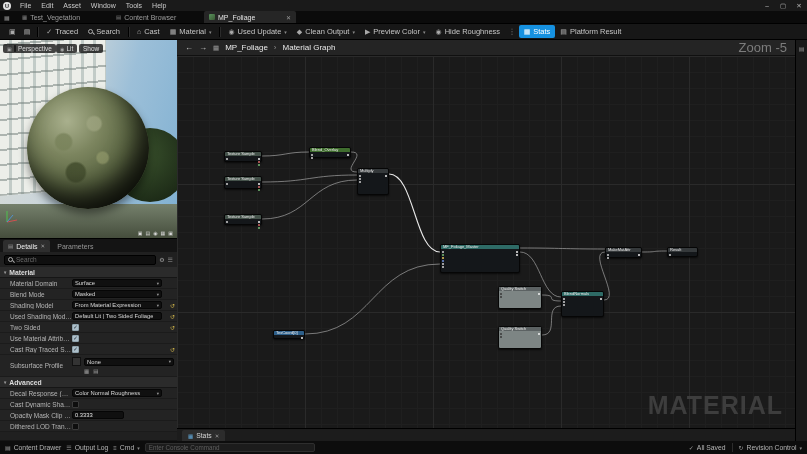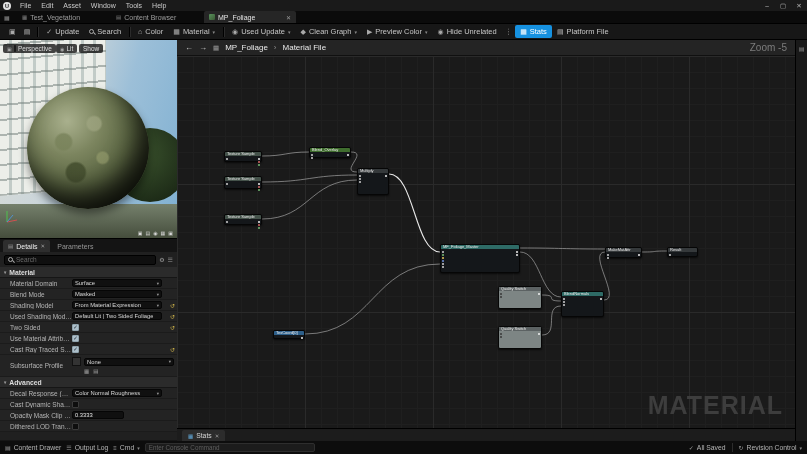--- a/index.html
+++ b/index.html
@@ -111,21 +111,21 @@
 
   
   .graph { position:absolute; left:177px; top:40px; width:618px; height:388px; }
   .gheader { position:absolute; left:0; top:0; right:0; height:16px; background:#242424;
              border-bottom:1px solid #101010; display:flex; align-items:center; font-size:8px;
              color:#bdbdbd; padding:0 8px; gap:6px; }
   .nav-arrow { font-size:8px; color:#cdcdcd; }
   .crumb-ico { font-size:6.5px; color:#9a9a9a; }
   .crumb { color:#e9e9e9; }
   .crumb-sep { color:#8a8a8a; }
-  .zoom-label { margin-left:auto; color:#7c7c7c; font-size:10px; }
+  .zoom-label { margin-left:auto; color:#7c7c7c; font-size:13px; }
   .gcanvas { position:absolute; left:0; top:16px; right:0; bottom:0; overflow:hidden; background-color:#1a1a1a;
       background-image:
         linear-gradient(#2a2a2a 1px, transparent 1px), linear-gradient(90deg,#2a2a2a 1px, transparent 1px),
         linear-gradient(#1f1f1f 1px, transparent 1px), linear-gradient(90deg,#1f1f1f 1px, transparent 1px);
       background-size:128px 128px, 128px 128px, 16px 16px, 16px 16px; }
   .watermark { position:absolute; right:12px; bottom:8px; font-size:25px; font-weight:bold;
                color:#3d3d3d; letter-spacing:1px; }
   #wires { position:absolute; left:0; top:0; width:618px; height:372px; }
   .wire { fill:none; stroke:#a8a8a8; stroke-width:.8; opacity:.85; }
   .wire.bright { stroke:#e9e9e9; stroke-width:1.1; opacity:1; }
@@ -201,64 +201,64 @@
   <div class="toolbar">
     <span class="tbtn ibtn">
         <span class="tico">▣</span>
       </span>
     <span class="tbtn ibtn">
         <span class="tico">▤</span>
       </span>
     <span class="tsep"></span>
     <span class="tbtn">
         <span class="tico">✓</span>
-        <span>Update</span>
+        <span>Traced</span>
       </span>
     <span class="tbtn">
         <span class="mag"></span>
         <span>Search</span>
       </span>
     <span class="tsep"></span>
     <span class="tbtn">
         <span class="tico">⌂</span>
-        <span>Color</span>
+        <span>Cast</span>
       </span>
     <span class="tbtn">
         <span class="tico">▦</span>
         <span>Material</span>
         <span class="caret">▾</span>
       </span>
     <span class="tsep"></span>
     <span class="tbtn">
         <span class="tico">◉</span>
         <span>Used Update</span>
         <span class="caret">▾</span>
       </span>
     <span class="tbtn">
         <span class="tico">◆</span>
-        <span>Clean Graph</span>
+        <span>Clean Output</span>
         <span class="caret">▾</span>
       </span>
     <span class="tbtn">
         <span class="tico">▶</span>
         <span>Preview Color</span>
         <span class="caret">▾</span>
       </span>
     <span class="tbtn">
         <span class="tico">◉</span>
-        <span>Hide Unrelated</span>
+        <span>Hide Roughness</span>
       </span>
     <span class="dots">⋮</span>
     <span class="tbtn stats-btn">
         <span class="tico">▦</span>
         <span>Stats</span>
       </span>
     <span class="tbtn">
         <span class="tico">▤</span>
-        <span>Platform File</span>
+        <span>Platform Result</span>
       </span>
   </div>
 
   <div class="viewport">
     <div class="vp-building"></div>
     <div class="vp-tree"></div>
     <div class="vp-ground"></div>
     <div class="sphere"></div>
     <span class="vp-pill" style="left:3px;">
         <span class="tico">▣</span>
@@ -420,21 +420,21 @@
       </div>
   </div>
 
   <div class="graph">
     <div class="gheader">
       <span class="nav-arrow">←</span>
       <span class="nav-arrow">→</span>
       <span class="crumb-ico">▦</span>
       <span class="crumb">MP_Foliage</span>
       <span class="crumb-sep">›</span>
-      <span class="crumb">Material File</span>
+      <span class="crumb">Material Graph</span>
       <span class="zoom-label">Zoom -5</span>
     </div>
     <div class="gcanvas" id="gcanvas">
       <svg id="wires">
           <path d="M85,100 C108.5,100 108.5,96 132,96" class="wire"></path>
           <path d="M85,126 C132.5,126 132.5,119 180,119" class="wire"></path>
           <path d="M174,96 C192,96 162,116 180,116" class="wire"></path>
           <path d="M85,163 C132.5,163 132.5,124 180,124" class="wire"></path>
           <path d="M212,118 C237.5,118 237.5,196 263,196" class="wire bright"></path>
           <path d="M128,278 C195.5,278 195.5,208 263,208" class="wire"></path>

